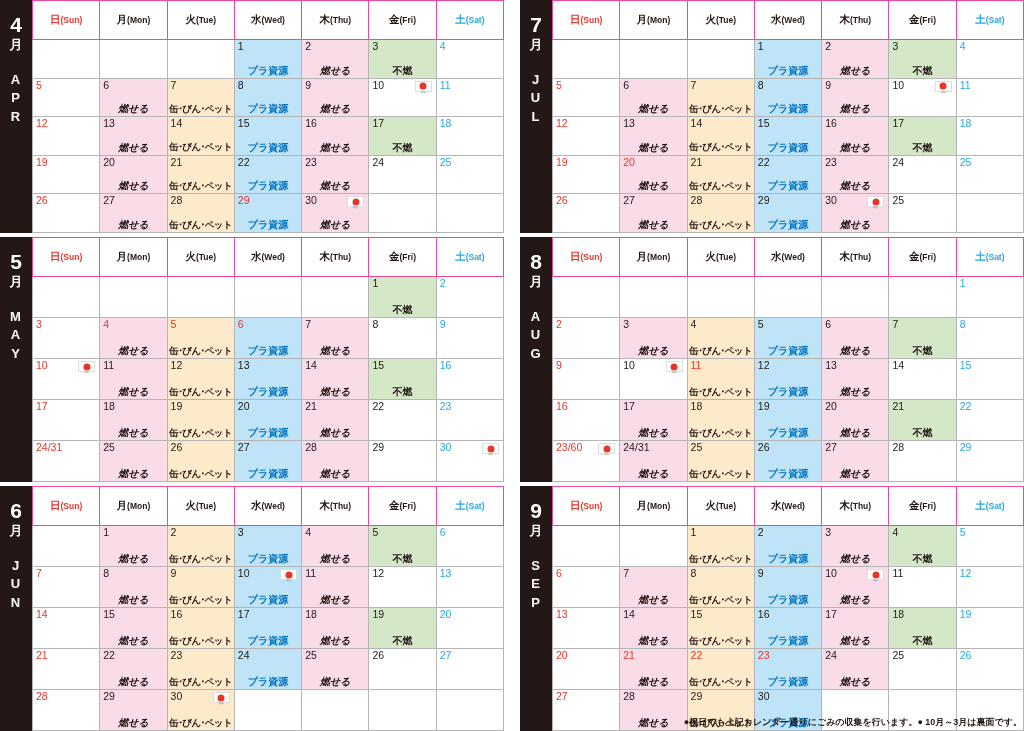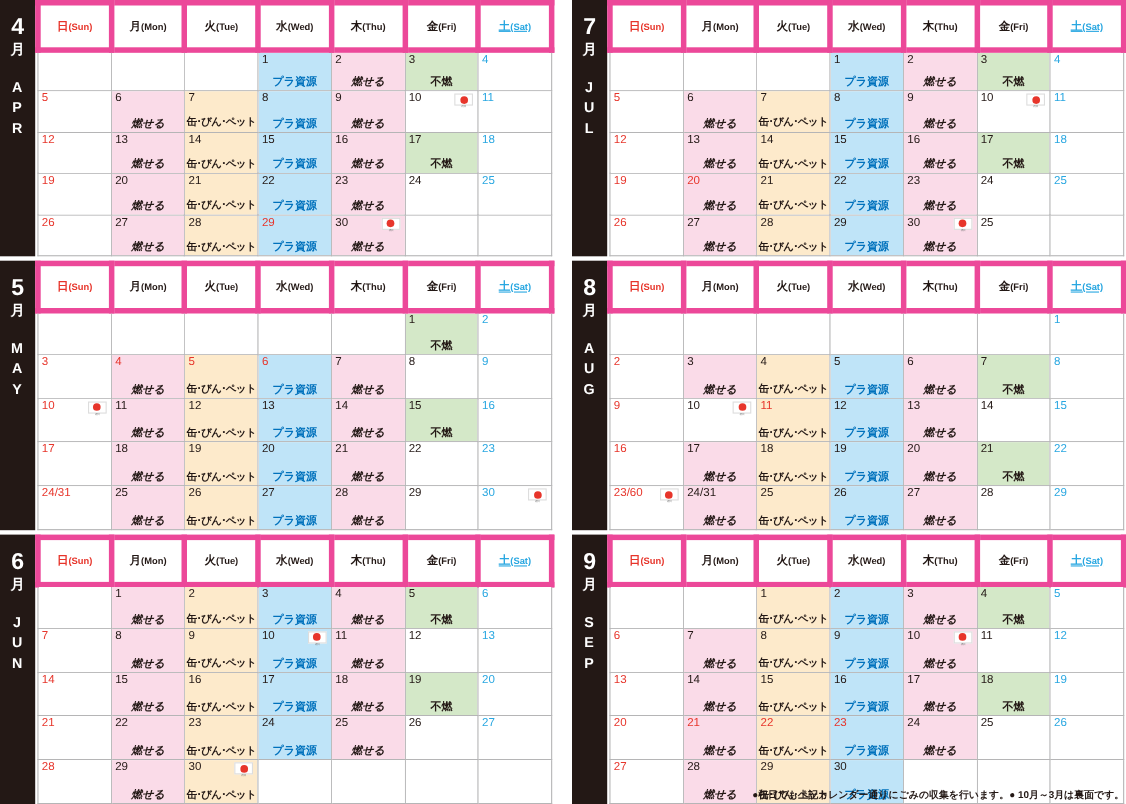--- a/index.html
+++ b/index.html
@@ -62,32 +62,32 @@
   }
   .caltable {
     flex: 1 1 auto;
     border-collapse: collapse;
     table-layout: fixed;
     width: 100%;
   }
   .caltable col { width: 14.2857%; }
   .caltable th {
     height: 17px;
-    border: 5px solid #ec4899;
+    border: 1px solid #ec4899;
     background: #ffffff;
     font-size: 10.5px;
     font-weight: bold;
     text-align: center;
     vertical-align: middle;
     padding: 12px;
     white-space: nowrap;
   }
   .caltable th .par { font-size: 8.5px; font-weight: bold; }
   .th-sun { color: #e7352b; }
-  .th-sat { color: #29a7e1; text-decoration: underline; }
+  .th-sat { color: #29a7e1; }
   .th-wed { color: #231815; }
   .caltable td {
     border: 1px solid #b5b5b6;
     height: 35px;
     vertical-align: top;
     padding: 0;
     position: relative;
   }
   .daynum {
     position: absolute;

